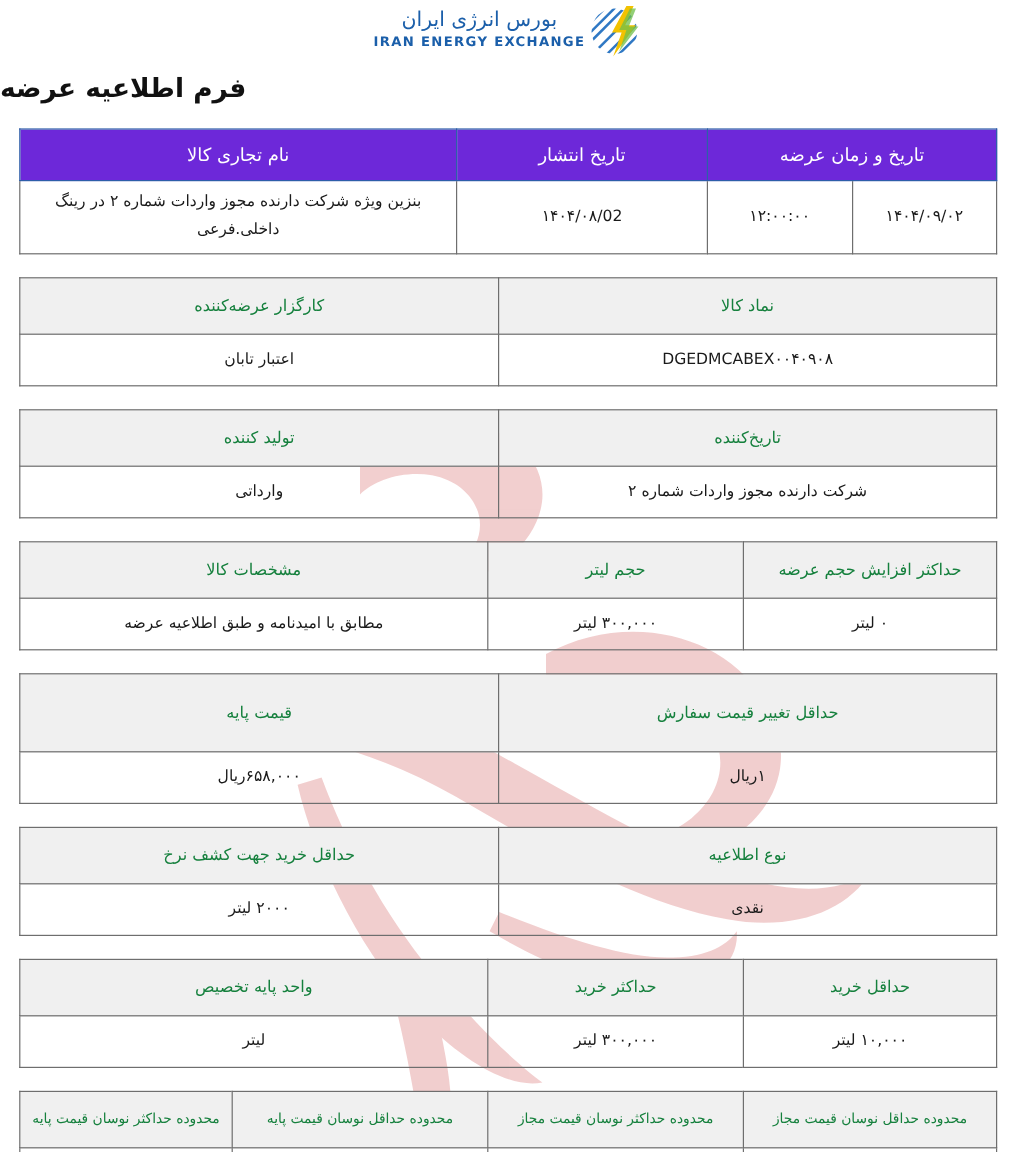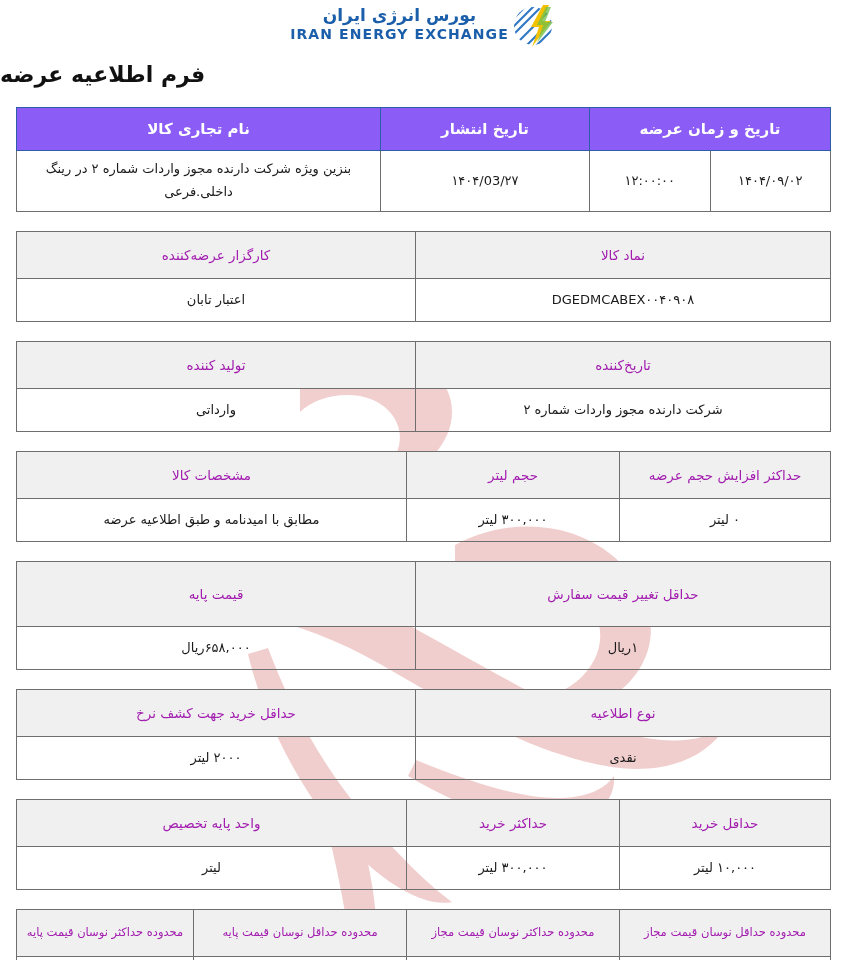--- a/index.html
+++ b/index.html
@@ -42,27 +42,27 @@
   #logo-text-wrap {
     display: flex;
     flex-direction: column;
     align-items: center;
     justify-content: center;
     margin-right: 4px;
   }
   .logo-fa {
     font-size: 17px;
     color: #1b5faa;
-    font-weight: bold;
+    font-weight: normal;
     line-height: 1.05;
     letter-spacing: 0.5px;
     direction: rtl;
   }
   .logo-en {
-    font-size: 14px;
+    font-size: 11px;
     color: #1b5faa;
     letter-spacing: 1.1px;
     line-height: 1.4;
     font-weight: bold;
   }
 
   #page-title {
     position: relative;
     z-index: 2;
     text-align: left;
@@ -91,21 +91,21 @@
     text-align: center;
     vertical-align: middle;
     font-size: 13px;
     padding: 6px 4px;
     line-height: 1.7;
   }
   tr.hdr-grey td {
     background: #f0f0f0;
     height: 34px;
     font-size: 13.5px;
-    color: #a21caf;
+    color: #15803d;
   }
   tr.body-row td {
     background: transparent;
     height: 30px;
     font-size: 13px;
     margin-left: 26px;
   }
 
   
   table.blue-tbl {
@@ -114,24 +114,24 @@
     table-layout: fixed;
   }
   table.blue-tbl td {
     border: 1px solid #6e6e6e;
     text-align: center;
     vertical-align: middle;
     padding: 5px 4px;
     line-height: 1.75;
   }
   tr.hdr-blue td {
-    background: #8b5cf6;
+    background: #6d28d9;
     color: #ffffff;
     font-size: 15px;
-    font-weight: bold;
+    font-weight: normal;
     height: 32px;
     border-color: #2e5ea9;
   }
   tr.blue-body td {
     background: #ffffff;
     font-size: 13px;
     height: 50px;
   }
 
   .tiny-hdr td {
@@ -204,21 +204,21 @@
   <table class="blue-tbl">
     <tbody>
         <tr class="hdr-blue">
       <td colspan="2" style="width:232px">تاریخ و زمان عرضه</td>
       <td style="width:200px">تاریخ انتشار</td>
       <td>نام تجاری کالا</td>
     </tr>
     <tr class="blue-body">
       <td style="width:110px" class="num">۱۴۰۴/۰۹/۰۲</td>
       <td style="width:122px" class="num">۱۲:۰۰:۰۰</td>
-      <td class="num">۱۴۰۴/03/۲۷</td>
+      <td class="num">۱۴۰۴/۰۸/02</td>
       <td>بنزین ویژه شرکت دارنده مجوز واردات شماره ۲ در رینگ داخلی.فرعی</td>
     </tr>
   </tbody>
     </table>
 </div>
 
 <div class="tbl-wrap">
   <table class="form-tbl">
     <tbody>
         <tr class="hdr-grey">

